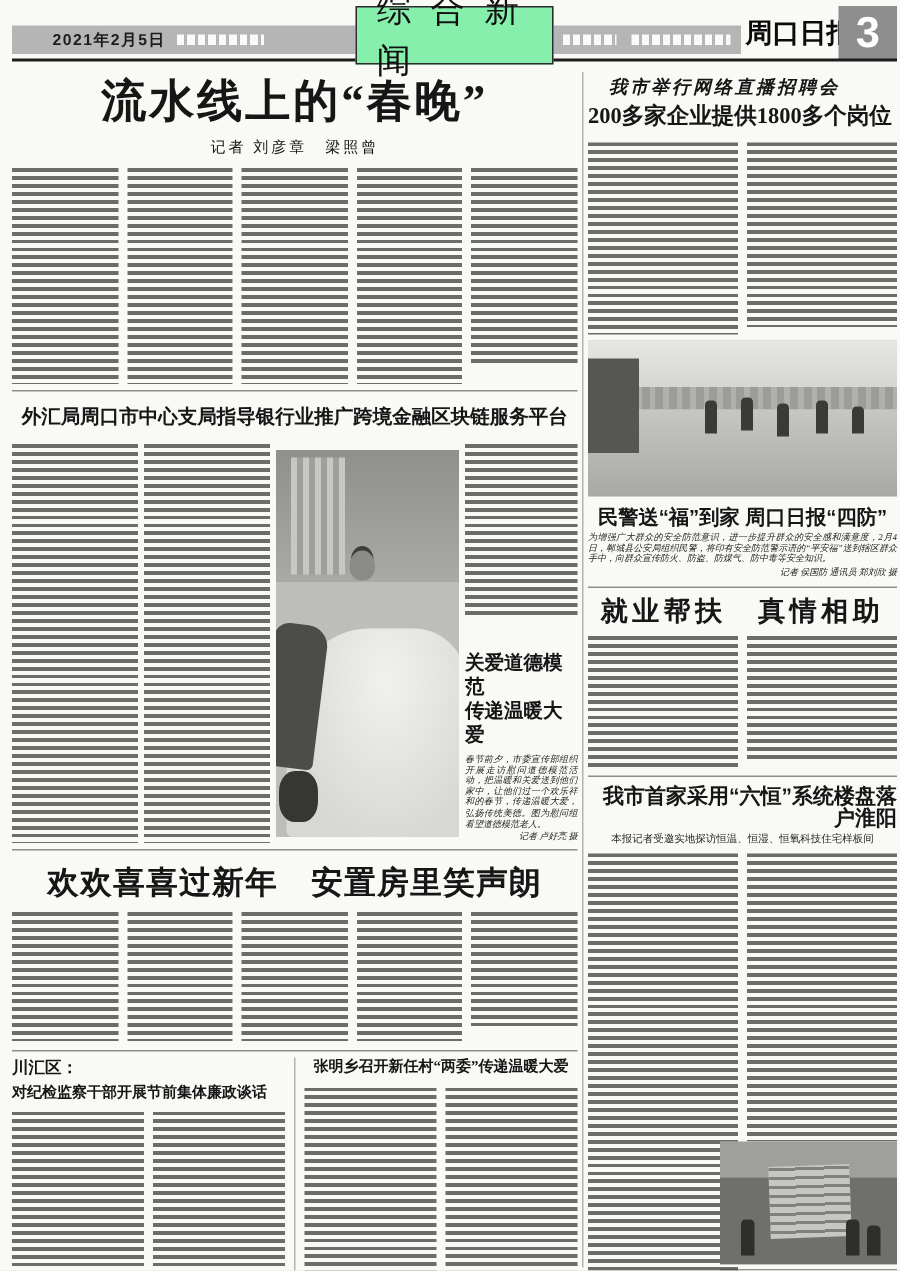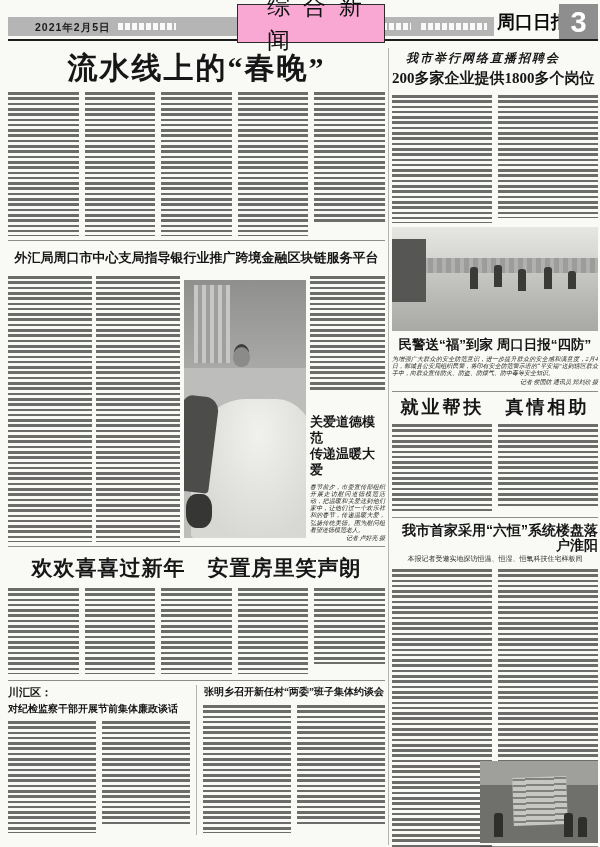--- a/index.html
+++ b/index.html
@@ -3,21 +3,21 @@
 <meta charset="utf-8">
 <style>
   html,body{margin:0;padding:0;background:#e8e8e6;}
   #page{position:relative;width:600px;height:847px;background:#f9f9f6;overflow:hidden;
         font-family:"Liberation Serif","DejaVu Serif",serif;color:#161616;}
   .abs{position:absolute;}
   
   .graybar{background:#b5b5b5;}
   .date{font:bold 10.5px/19px "Liberation Sans","DejaVu Sans",sans-serif;color:#1c1c1c;padding-left:27px;letter-spacing:1px;}
   .whitedash{background-image:repeating-linear-gradient(to right,rgba(255,255,255,.92) 0 5px,rgba(255,255,255,0) 5px 7px);height:7px;}
-  .sectionbox{background:#f9a8d4;border:1.5px solid #2c2c2c;z-index:3;display:flex;align-items:center;justify-content:center;padding-left:16px;}
+  .sectionbox{background:#86efac;border:1.5px solid #2c2c2c;z-index:3;display:flex;align-items:center;justify-content:center;}
   .sectiontxt{font:400 23px/34px "Liberation Serif",serif;letter-spacing:13px;padding-left:13px;color:#101010;}
   .masthead{font-weight:900;font-size:18px;line-height:26px;transform:skewX(-8deg) scaleY(1.12);letter-spacing:0px;color:#0a0a0a;white-space:nowrap;}
   .pagenum{background:#8e8e8e;color:#fff;font:bold 29px/36px "Liberation Sans",sans-serif;text-align:center;}
   .headrule{background:#1d1d1d;height:2px;z-index:1;}
   
   .hr{border:0;border-top:1px solid #8d8d8d;margin:0;}
   .vrule{background:#b3b3b1;width:1px;}
   .cols{display:flex;gap:6px;}
   .cols>div{flex:1;}
   .tx{background-image:repeating-linear-gradient(to bottom,rgba(48,48,48,.70) 0 2.6px,rgba(48,48,48,0) 2.6px 5.3px);}
@@ -86,20 +86,21 @@
   <div class="abs pagenum" style="left:559px;top:4px;width:39px;height:36px;">
     <span>3</span>
   </div>
 
   <div class="abs vrule" style="left:388px;top:48px;height:797px;"></div>
 
   <div class="abs" style="left:8px;top:48px;width:377px;">
 
     <section>
       <div class="h-main">流水线上的“春晚”</div>
+      <div class="byline">记者 刘彦章　梁照曾</div>
       <div class="cols" style="margin-top:6px;height:144px;">
         <div class="tx"></div>
         <div class="tx"></div>
         <div class="tx"></div>
         <div class="tx"></div>
         <div class="tx" style="height:92%;"></div>
       </div>
     </section>
 
     <hr class="hr" style="margin-top:4px;">
@@ -146,21 +147,21 @@
       <section style="width:182px;">
         <div class="kickL">川汇区：</div>
         <div class="h-sm" style="margin-top:3px;white-space:nowrap;">对纪检监察干部开展节前集体廉政谈话</div>
         <div class="cols" style="margin-top:5px;height:112px;">
           <div class="tx"></div>
           <div class="tx" style="height:94%;"></div>
         </div>
       </section>
       <div class="vrule" style="height:150px;margin:0 6px;"></div>
       <section style="flex:1;">
-        <div class="h-sm" style="text-align:center;white-space:nowrap;">张明乡召开新任村“两委”班子集体约谈会</div>
+        <div class="h-sm" style="text-align:center;white-space:nowrap;">张明乡召开新任村“两委”传递温暖大爱</div>
         <div class="cols" style="margin-top:6px;height:128px;">
           <div class="tx"></div>
           <div class="tx" style="height:95%;"></div>
         </div>
       </section>
     </div>
   </div>
 
   <div class="abs" style="left:392px;top:48px;width:206px;">
 

